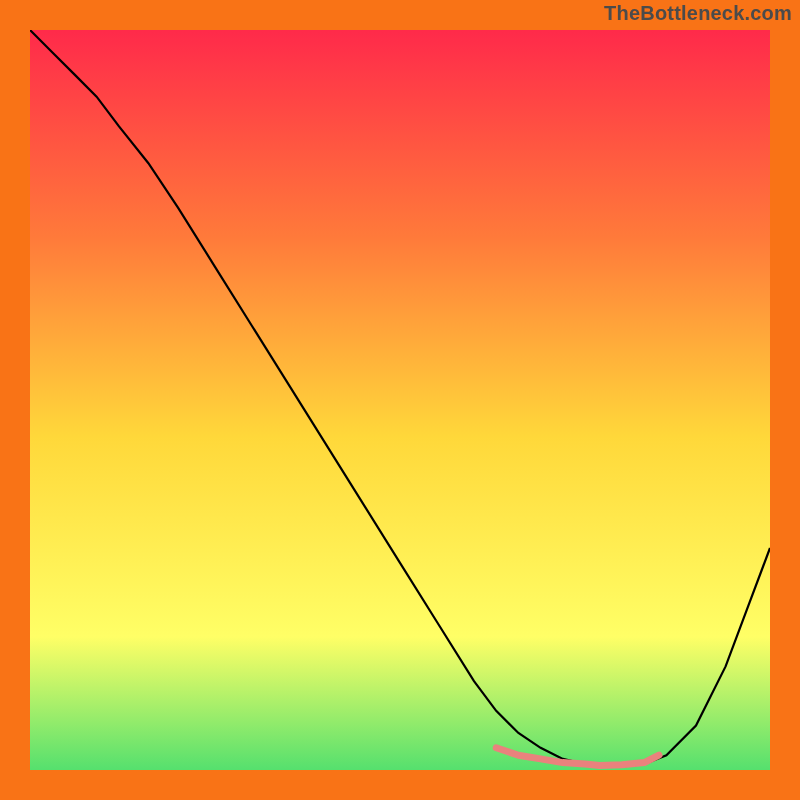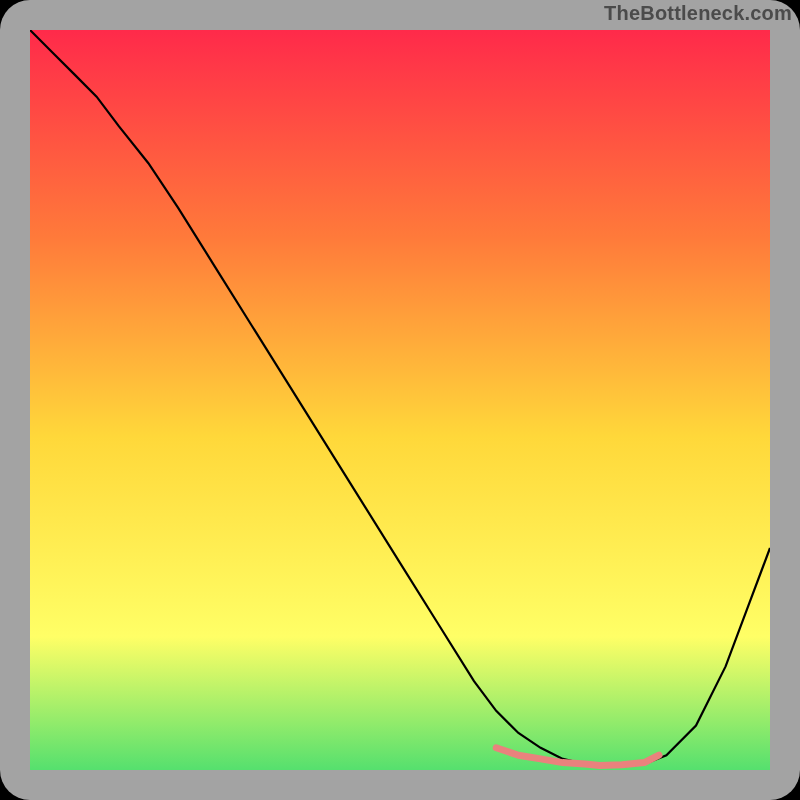--- a/index.html
+++ b/index.html
@@ -8,22 +8,21 @@
     width: 800px;
     height: 800px;
     background: #000;
     overflow: hidden;
     font-family: Arial, Helvetica, sans-serif;
   }
   .frame {
     position: relative;
     width: 800px;
     height: 800px;
-    background: #a3a3a3;
-    border-radius: 30px;
+    background: #f97316;
   }
   .watermark {
     position: absolute;
     top: 2px;
     right: 8px;
     color: #4b4b4b;
     font-size: 20px;
     font-weight: 600;
     letter-spacing: 0.2px;
     user-select: none;

